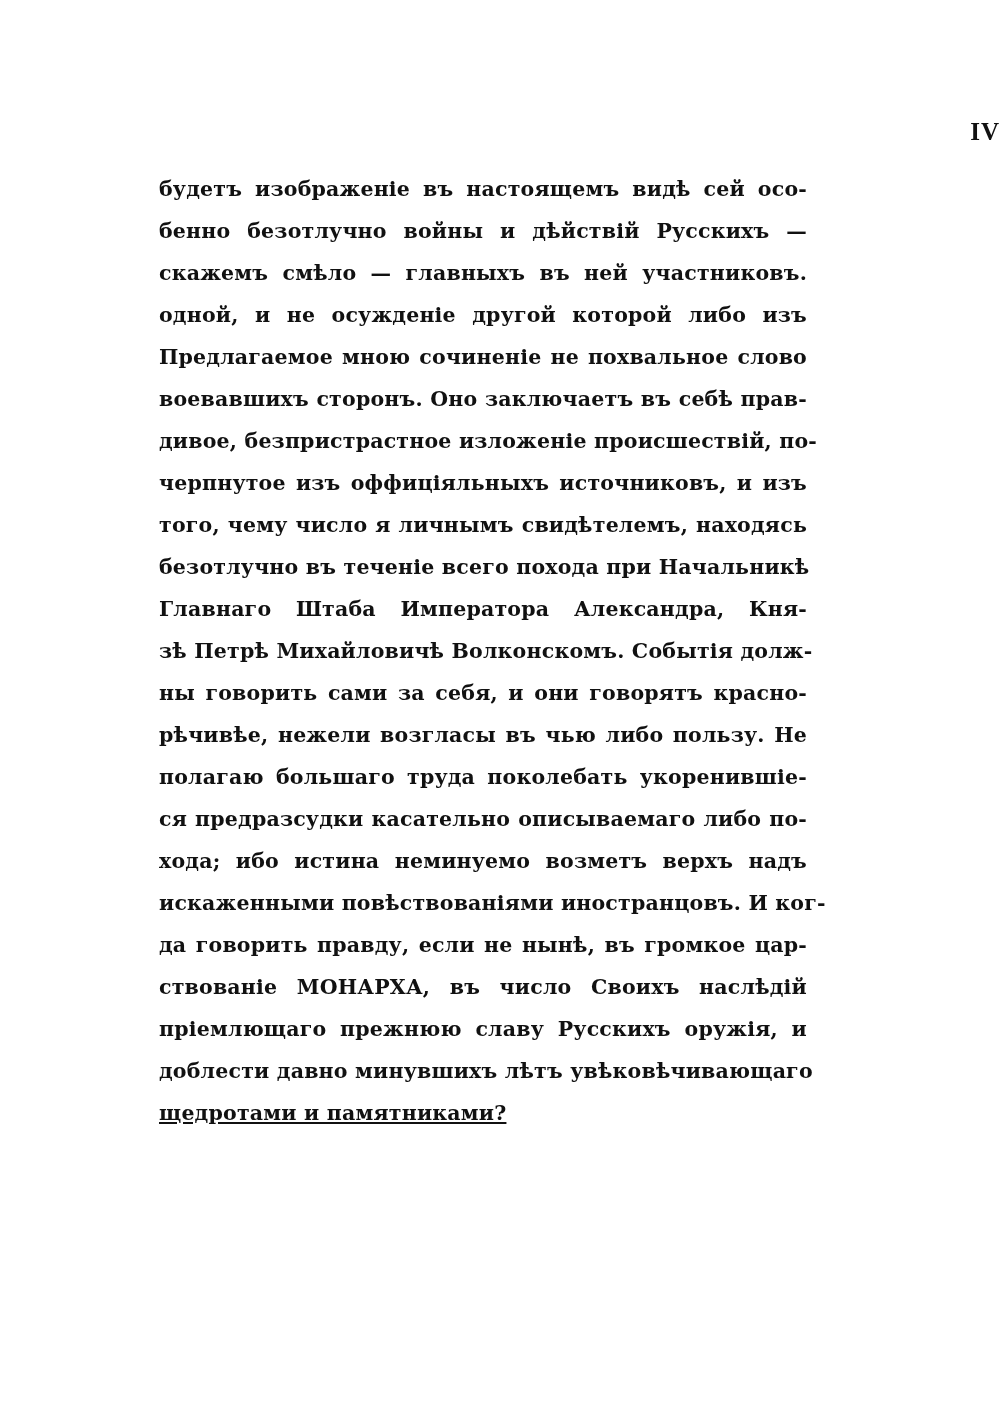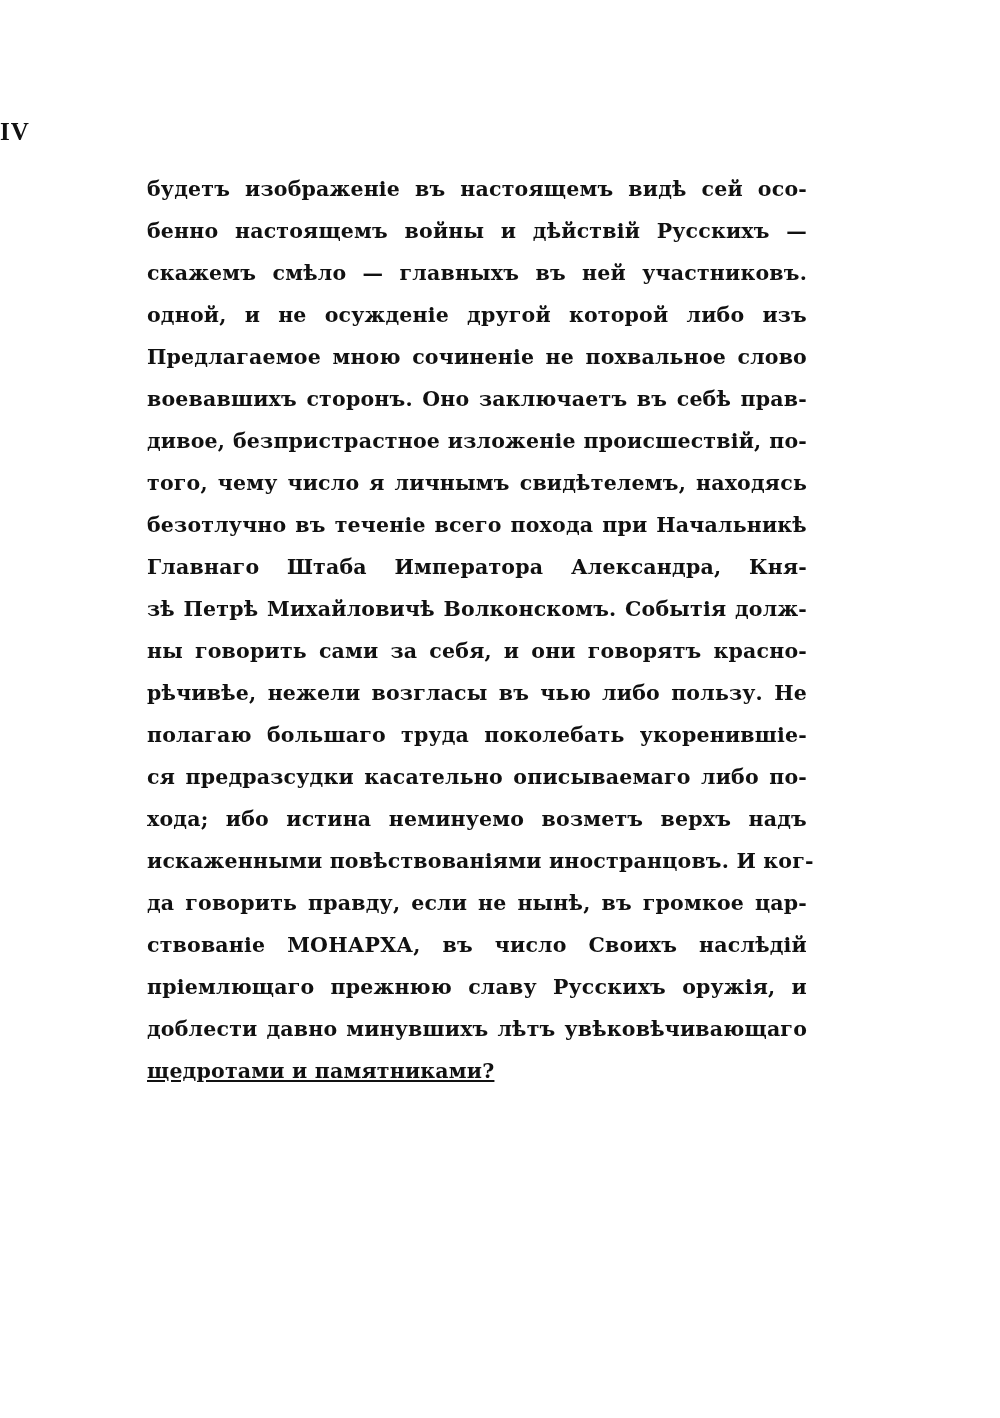--- a/index.html
+++ b/index.html
@@ -13,21 +13,21 @@
       position: relative;
       overflow: hidden;
       font-family: "DejaVu Serif", "Liberation Serif", serif;
       color: #111111;
     }
     .page-number {
       position: absolute;
       top: 118px;
       left: 0;
       width: 1000px;
-      text-align: left;
+      text-align: right;
       font-size: 25px;
       font-weight: bold;
       letter-spacing: 1px;
       font-family: "Liberation Serif", "DejaVu Serif", serif;
     }
     .body-text {
       position: absolute;
       top: 168px;
       left: 147px;
       width: 660px;
@@ -35,39 +35,41 @@
     .line {
       height: 42px;
       line-height: 42px;
       font-size: 20.5px;
       font-weight: bold;
       white-space: nowrap;
       text-align: justify;
       text-align-last: justify;
       font-family: "DejaVu Serif", "Liberation Serif", serif;
       letter-spacing: 0.2px;
+      margin-left: 12px;
     }
     .line.last {
       text-align-last: left;
       text-decoration: underline;
     }
   </style>
 </head>
 <body>
 
 <div class="page-number">IV</div>
 
 <div class="body-text">
   <div class="line">будетъ изображеніе въ настоящемъ видѣ сей осо-</div>
-  <div class="line">бенно настоящемъ войны и дѣйствій Русскихъ —</div>
+  <div class="line">бенно безотлучно войны и дѣйствій Русскихъ —</div>
   <div class="line">скажемъ смѣло — главныхъ въ ней участниковъ.</div>
   <div class="line">одной, и не осужденіе другой которой либо изъ</div>
   <div class="line">Предлагаемое мною сочиненіе не похвальное слово</div>
   <div class="line">воевавшихъ сторонъ. Оно заключаетъ въ себѣ прав-</div>
   <div class="line">дивое, безпристрастное изложеніе происшествій, по-</div>
+  <div class="line">черпнутое изъ оффиціяльныхъ источниковъ, и изъ</div>
   <div class="line">того, чему число я личнымъ свидѣтелемъ, находясь</div>
   <div class="line">безотлучно въ теченіе всего похода при Начальникѣ</div>
   <div class="line">Главнаго Штаба Императора Александра, Кня-</div>
   <div class="line">зѣ Петрѣ Михайловичѣ Волконскомъ. Событія долж-</div>
   <div class="line">ны говорить сами за себя, и они говорятъ красно-</div>
   <div class="line">рѣчивѣе, нежели возгласы въ чью либо пользу. Не</div>
   <div class="line">полагаю большаго труда поколебать укоренившіе-</div>
   <div class="line">ся предразсудки касательно описываемаго либо по-</div>
   <div class="line">хода; ибо истина неминуемо возметъ верхъ надъ</div>
   <div class="line">искаженными повѣствованіями иностранцовъ. И ког-</div>

